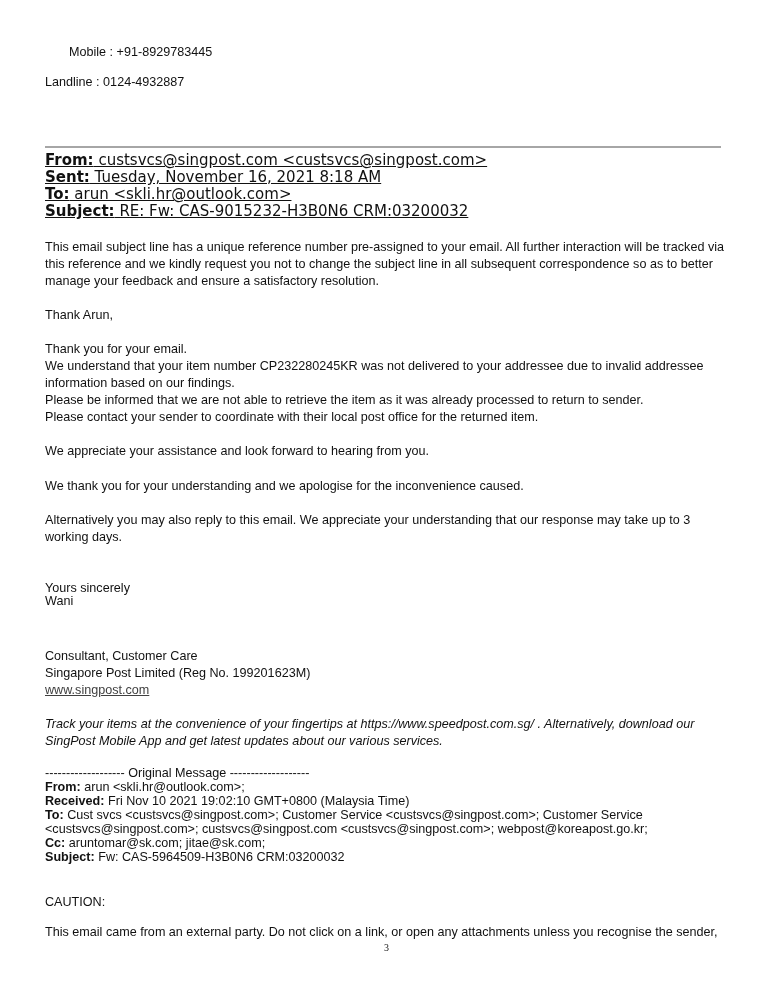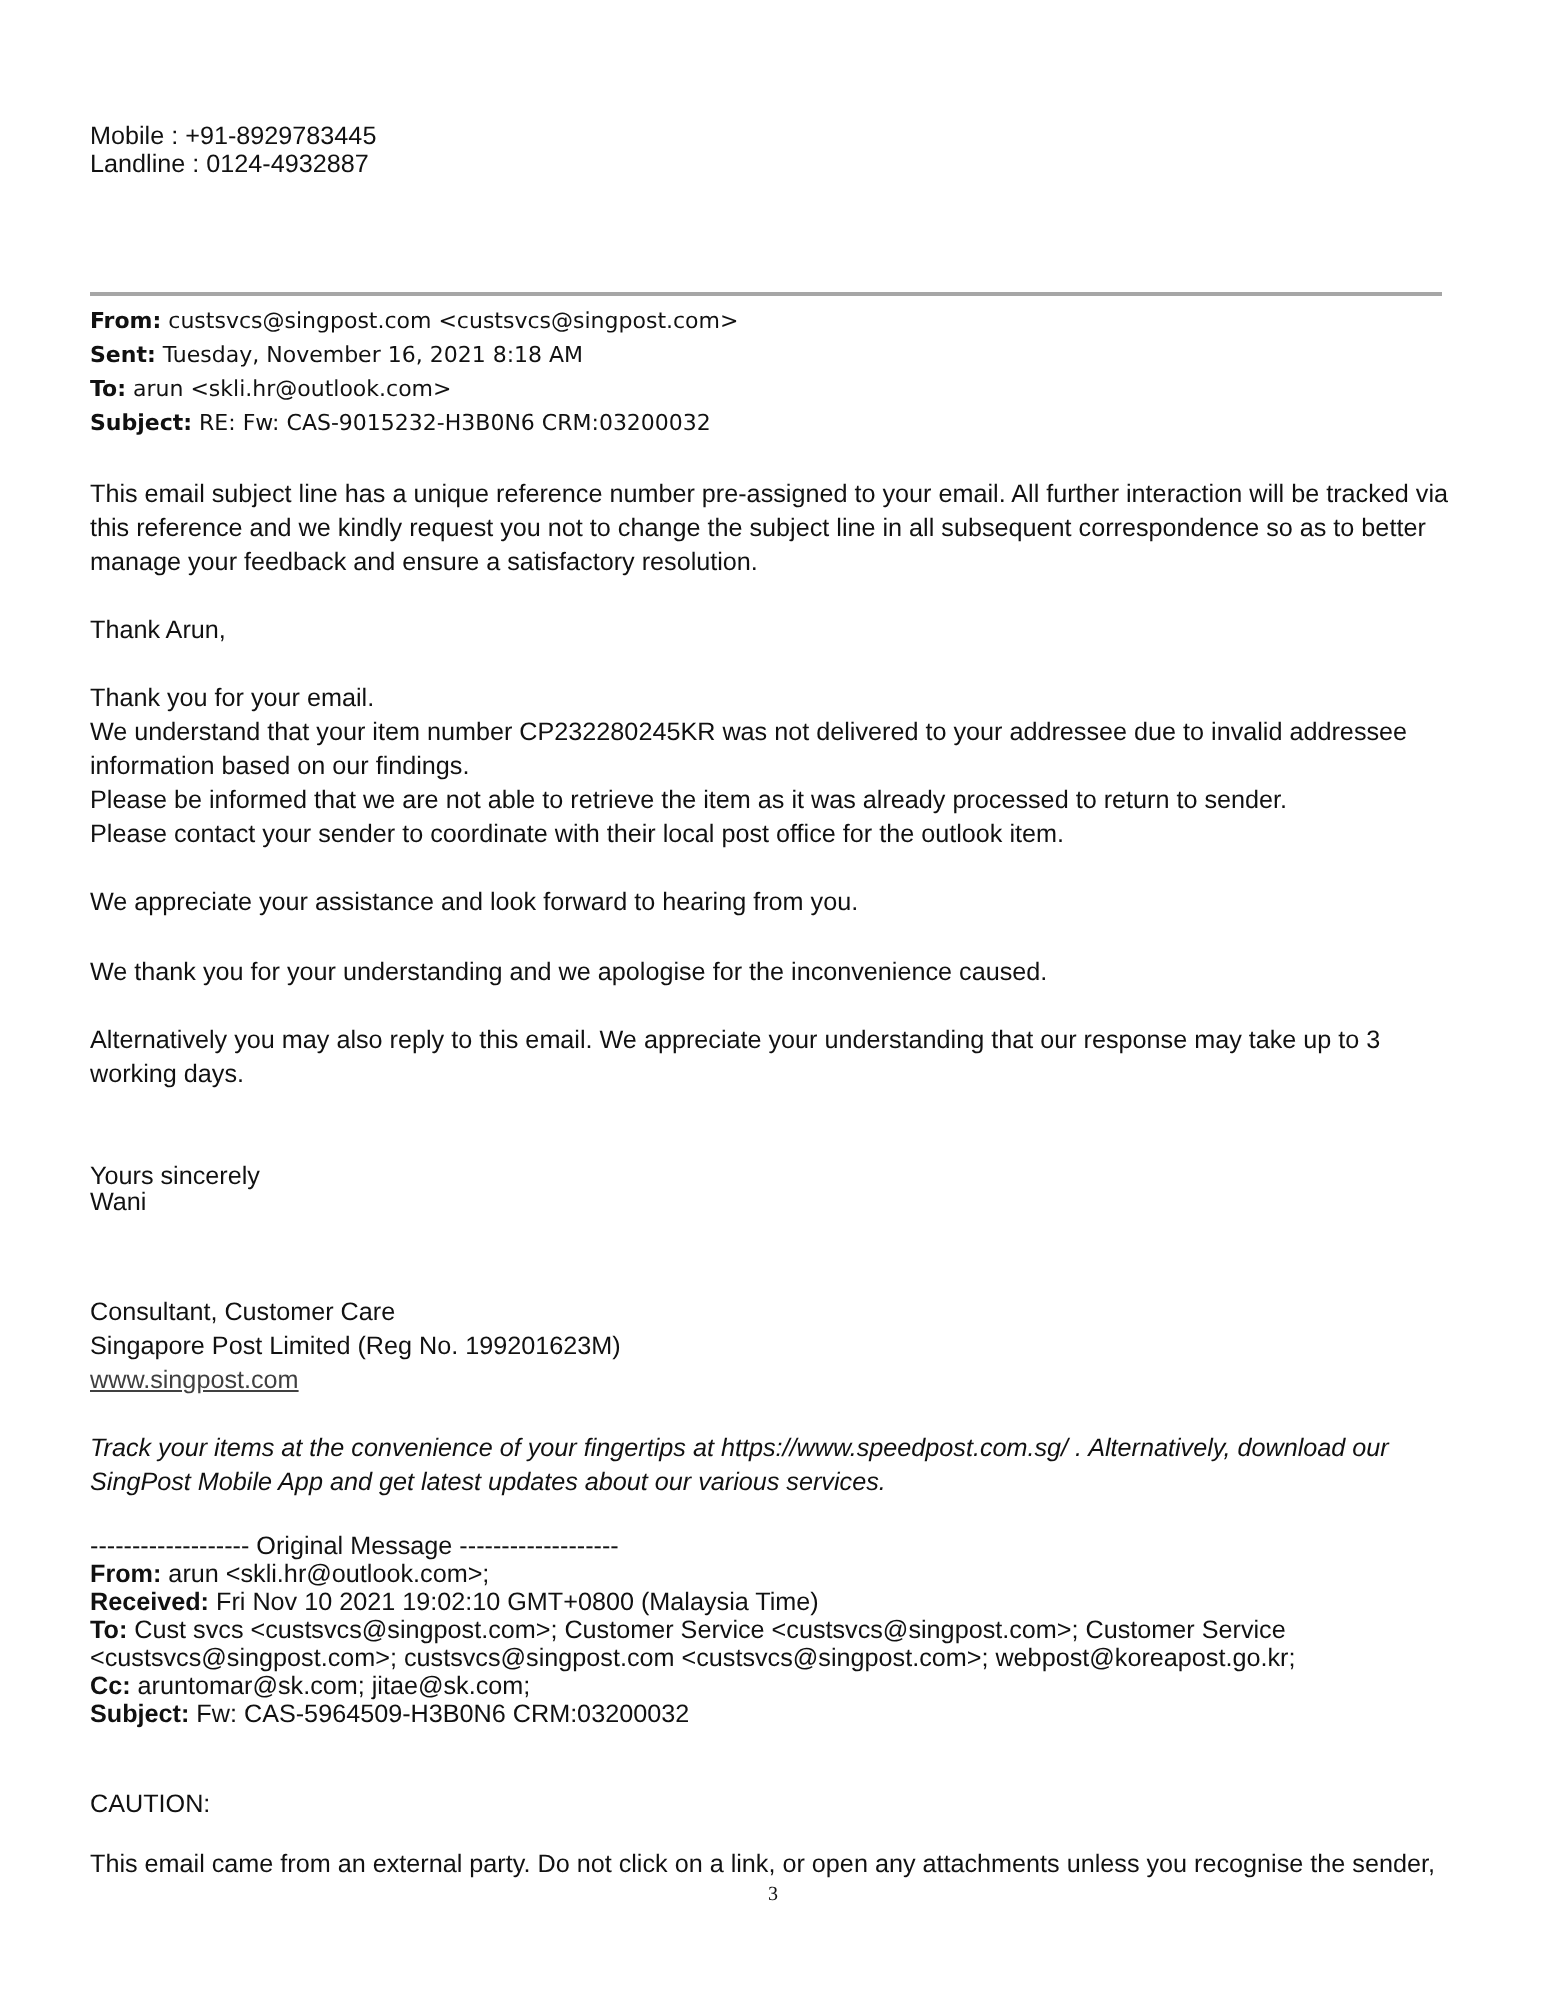--- a/index.html
+++ b/index.html
@@ -2,31 +2,31 @@
 <html><head>
   <meta charset="utf-8">
   <style>
     html, body { margin: 0; padding: 0; background: #ffffff; }
     body {
       width: 773px; height: 1000px; position: relative; overflow: hidden;
       font-family: "Liberation Sans", sans-serif; color: #111111;
       font-size: 12.6px;
     }
     .line { position: absolute; left: 45px; white-space: nowrap; line-height: 17px; }
-    .hdr { font-family: "DejaVu Sans", sans-serif; font-size: 11px; }
+    .hdr { font-family: "DejaVu Sans", sans-serif; font-size: 15px; text-decoration: underline; }
     .hdr b { font-weight: bold; }
     .rule { position: absolute; left: 45px; top: 146px; width: 676px; height: 2px; background: #a6a6a6; }
     .italic { font-style: italic; }
     a.link { color: #404040; text-decoration: underline; }
     .pagenum { position: absolute; top: 942px; left: 0; width: 773px; text-align: center; font-family: "Liberation Serif", serif; font-size: 10px; }
   </style>
 </head>
 <body>
 
-<div class="line" style="top:60px;">Mobile : +91-8929783445</div>
+<div class="line" style="top:44px;margin-left:24px;">Mobile : +91-8929783445</div>
 <div class="line" style="top:74px;">Landline : 0124-4932887</div>
 
 <div class="rule"></div>
 
 <div>
   <div class="line hdr" style="top:152px;"><b>From:</b><span> custsvcs@singpost.com &lt;custsvcs@singpost.com&gt;</span></div>
   <div class="line hdr" style="top:169px;"><b>Sent:</b><span> Tuesday, November 16, 2021 8:18 AM</span></div>
   <div class="line hdr" style="top:186px;"><b>To:</b><span> arun &lt;skli.hr@outlook.com&gt;</span></div>
   <div class="line hdr" style="top:203px;"><b>Subject:</b><span> RE: Fw: CAS-9015232-H3B0N6 CRM:03200032</span></div>
 </div>
@@ -37,21 +37,21 @@
   <div class="line" style="top:273px;">manage your feedback and ensure a satisfactory resolution.</div>
 </div>
 
 <div class="line" style="top:307px;">Thank Arun,</div>
 
 <div>
   <div class="line" style="top:341px;">Thank you for your email.</div>
   <div class="line" style="top:358px;">We understand that your item number CP232280245KR was not delivered to your addressee due to invalid addressee</div>
   <div class="line" style="top:375px;">information based on our findings.</div>
   <div class="line" style="top:392px;">Please be informed that we are not able to retrieve the item as it was already processed to return to sender.</div>
-  <div class="line" style="top:409px;">Please contact your sender to coordinate with their local post office for the outlook item.</div>
+  <div class="line" style="top:409px;">Please contact your sender to coordinate with their local post office for the returned item.</div>
 </div>
 
 <div class="line" style="top:443px;">We appreciate your assistance and look forward to hearing from you.</div>
 <div class="line" style="top:478px;">We thank you for your understanding and we apologise for the inconvenience caused.</div>
 
 <div>
   <div class="line" style="top:512px;">Alternatively you may also reply to this email. We appreciate your understanding that our response may take up to 3</div>
   <div class="line" style="top:529px;">working days.</div>
 </div>
 

